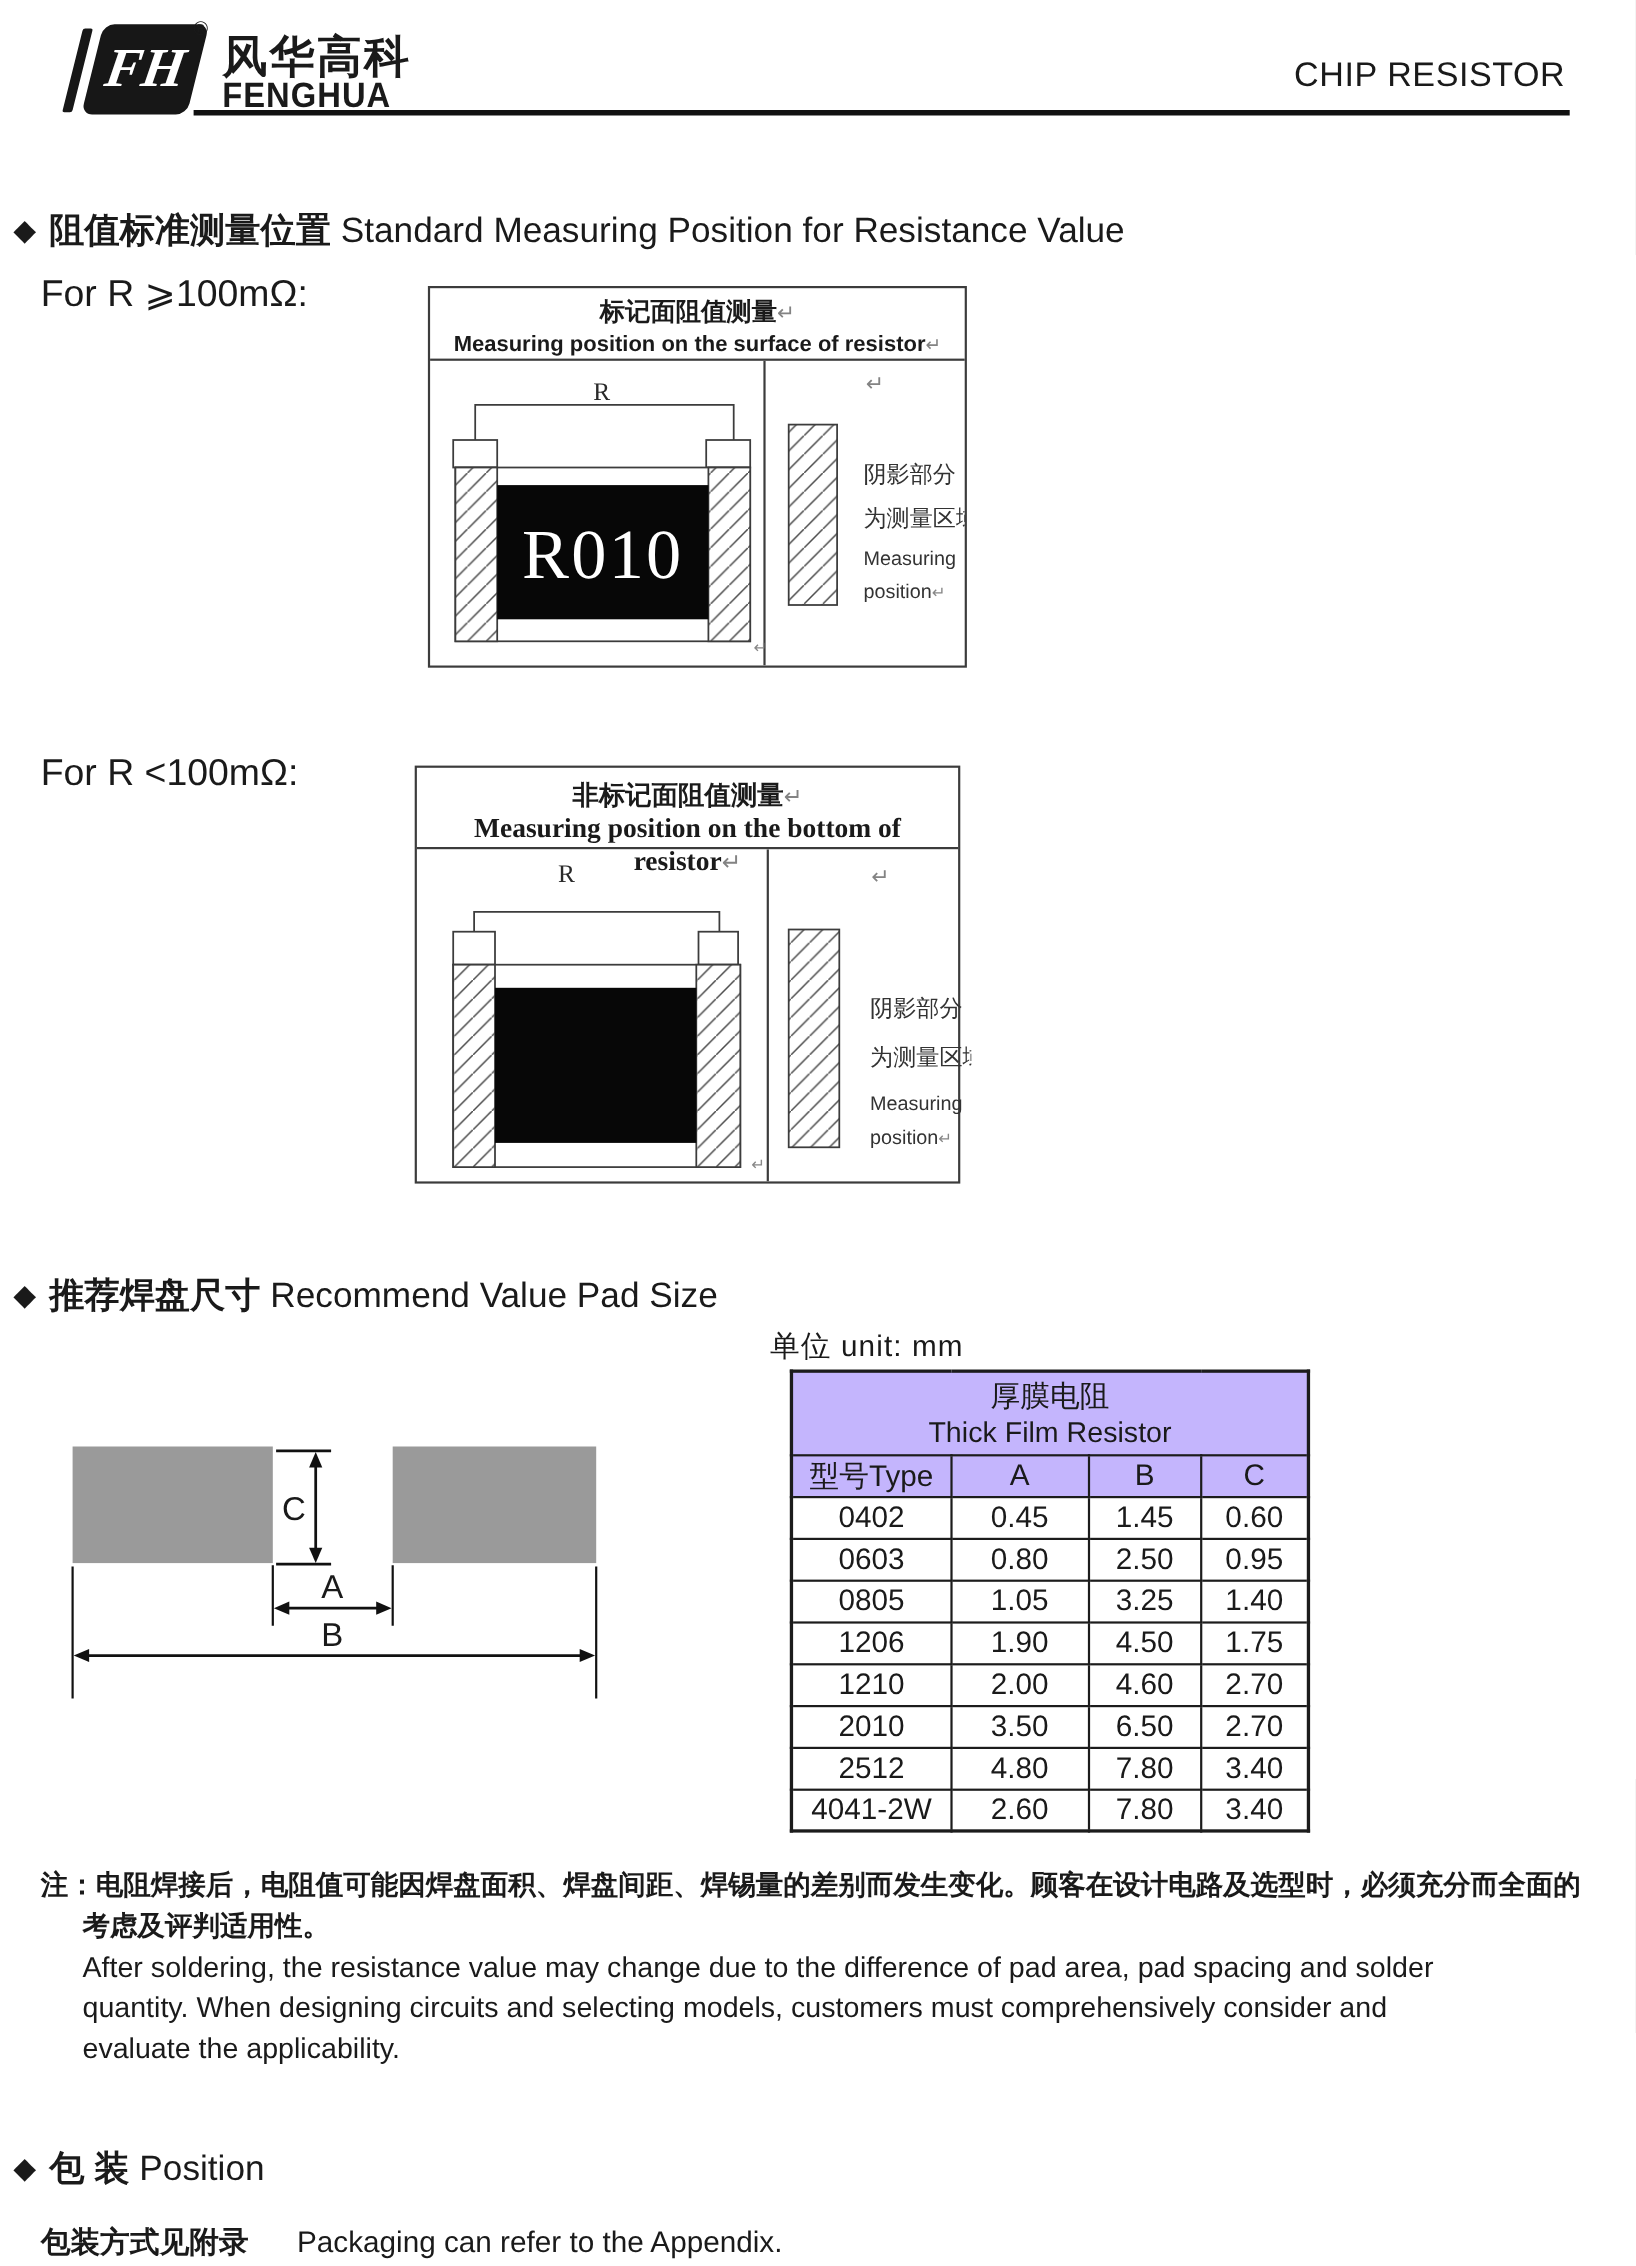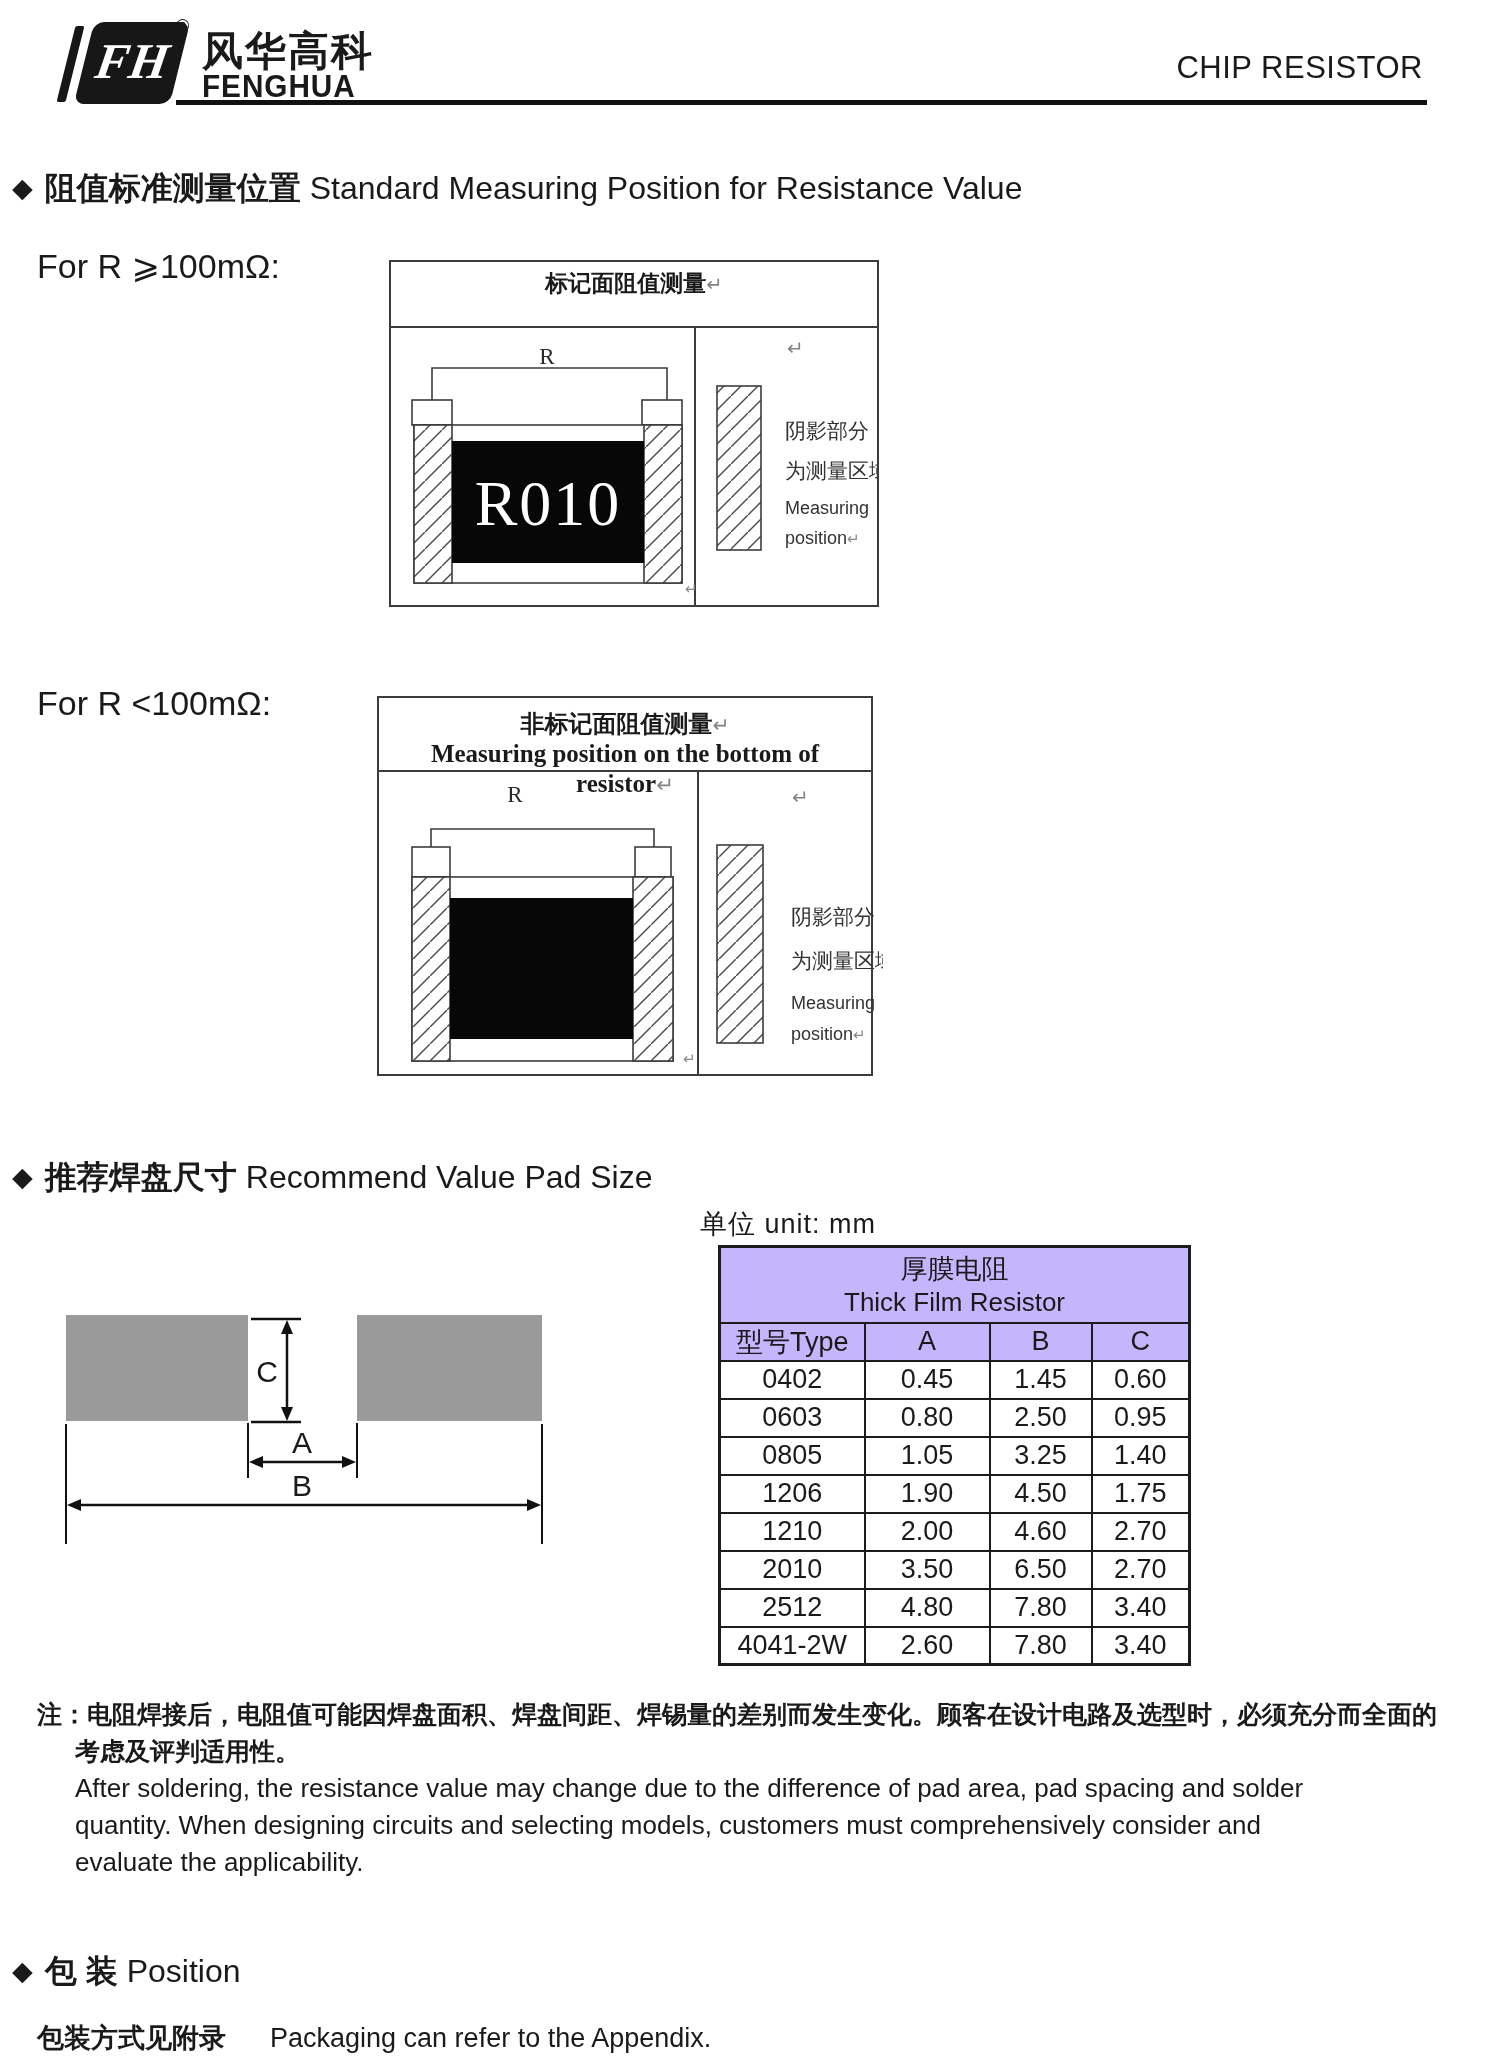--- a/index.html
+++ b/index.html
@@ -25,21 +25,21 @@
   .brand-en { left:202px; top:68px; font-size:32px; font-weight:bold; letter-spacing:1px;
     transform:scaleX(.93); transform-origin:left center; white-space:nowrap; }
   .doc-title { top:50px; right:64px; font-size:31px; letter-spacing:.5px; }
   .header-rule { left:176px; top:100px; width:1251px; height:5px; background:#111; }
 
   
   .sec-title { font-size:32px; white-space:nowrap; }
   .sec-title .diamond { font-size:27px; margin-right:12px; vertical-align:2px; }
   .sec-title .cn { font-weight:bold; }
   .sec-title .en { margin-left:9px; }
-  #sec1 { left:12px; top:167px; }
+  #sec1 { left:12px; top:188px; }
   #sec2 { left:12px; top:1156px; }
   #sec3 { left:12px; top:1950px; }
 
   .case-label { font-size:34px; white-space:nowrap; }
   #case1 { left:37px; top:246px; }
   #case2 { left:37px; top:684px; }
 
   
   .diagram { position:absolute; border:2px solid #3c3c3c; background:#fff; }
   #diagram1 { left:372px; top:260px; width:490px; height:347px;margin-left:17px; }
@@ -97,20 +97,21 @@
   <div class="abs sec-title" id="sec1">
     <span class="diamond">◆</span><span class="cn">阻值标准测量位置</span><span class="en">Standard Measuring Position for Resistance Value</span>
   </div>
 
   <div class="abs case-label" id="case1">For R ⩾100mΩ:</div>
   <div class="abs case-label" id="case2">For R &lt;100mΩ:</div>
 
   <div class="diagram" id="diagram1">
     <div class="dg-header">
       <div class="dg-title-cn"><span>标记面阻值测量</span><span class="ret">↵</span></div>
+      <div class="dg-title-en"><span>Measuring position on the surface of resistor</span><span class="ret">↵</span></div>
     </div>
     <div class="dg-body">
       <svg width="486" height="277" viewBox="0 0 486 277">
         <defs>
           <pattern id="hatchA" width="17" height="17" patternUnits="userSpaceOnUse">
             <rect width="17" height="17" fill="#ffffff"></rect>
             <line x1="0" y1="17" x2="17" y2="0" stroke="#4a4a4a" stroke-width="1.4"></line>
           </pattern>
         </defs>
         <line x1="304" y1="0" x2="304" y2="277" stroke="#3c3c3c" stroke-width="2"></line>

